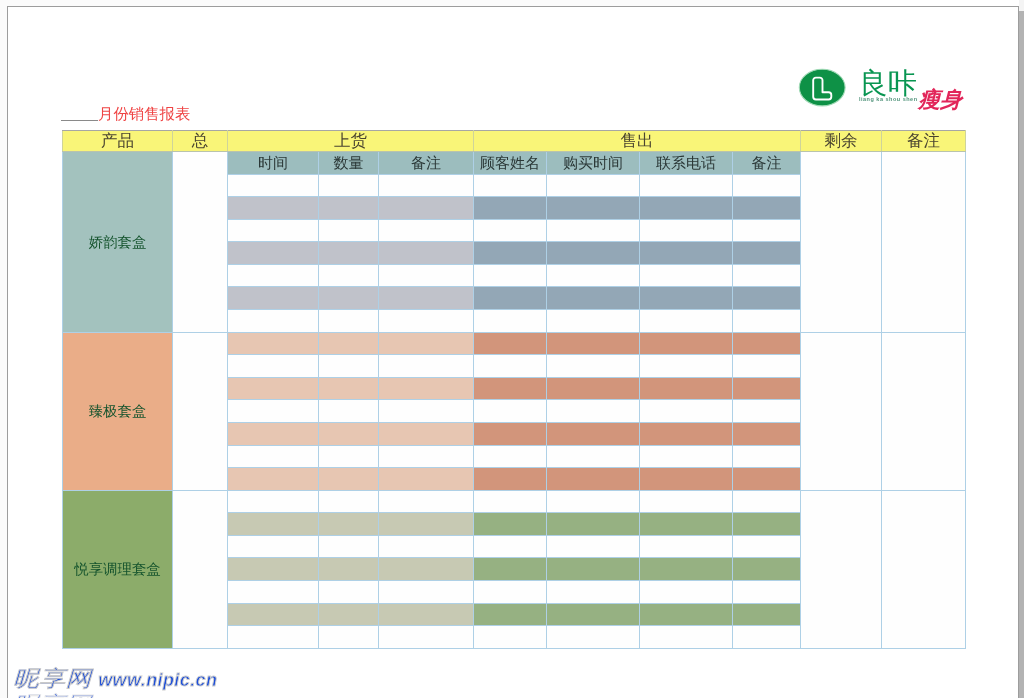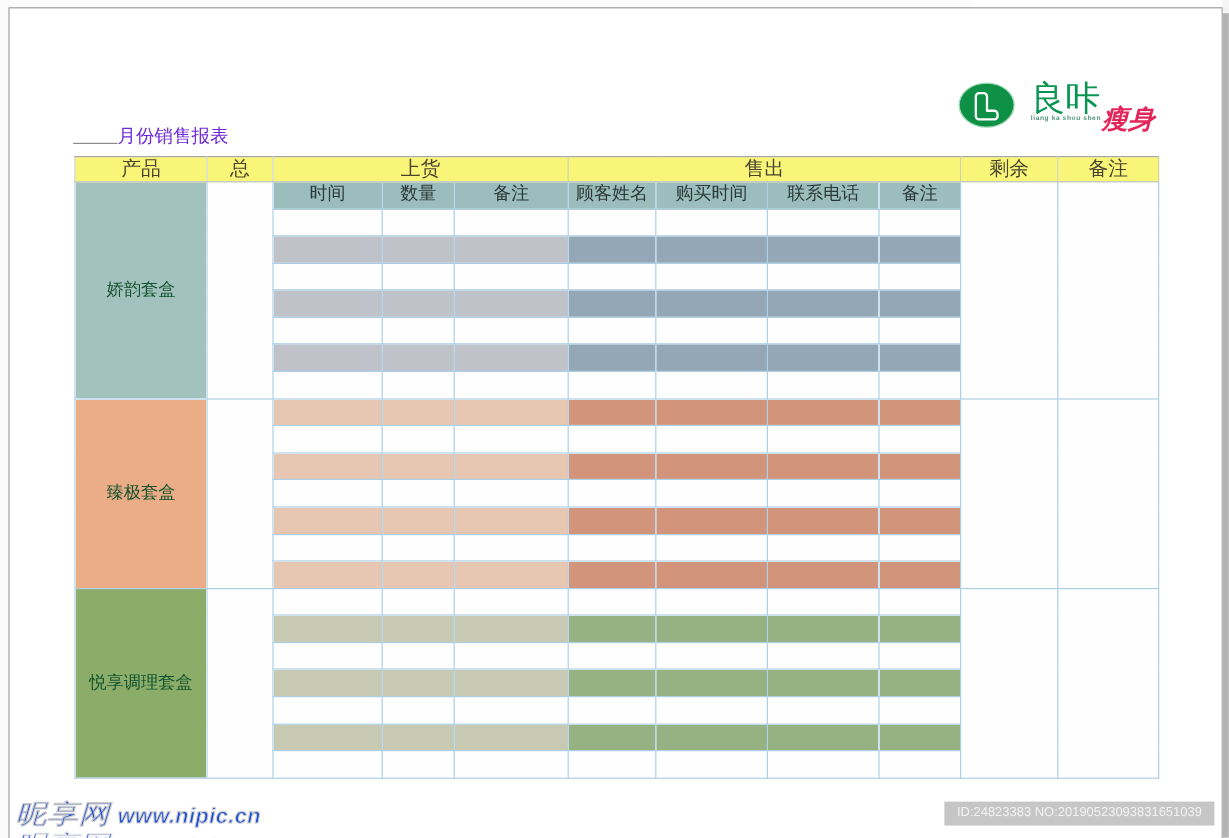--- a/index.html
+++ b/index.html
@@ -25,21 +25,21 @@
       color:#089551;font-weight:500;letter-spacing:0px;
       font-family:"Liberation Sans",sans-serif;}
   .logo-red{position:absolute;left:120px;top:20px;font-size:22px;line-height:24px;
       color:#e2265a;font-weight:700;font-style:italic;
       font-family:"Liberation Sans",sans-serif;text-align:right;}
   .logo-py{position:absolute;left:61px;top:28px;font-size:5.5px;line-height:7px;
       color:#50937a;letter-spacing:0.5px;font-weight:700;
       font-family:"Liberation Sans",sans-serif;}
 
   
-  .report-title{position:absolute;left:61px;top:106px;font-size:15.4px;color:#6d28d9;
+  .report-title{position:absolute;left:61px;top:106px;font-size:15.4px;color:#ef4444;
       white-space:nowrap;letter-spacing:0px;line-height:16px;
       font-family:"Liberation Sans",sans-serif;}
   .title-blank{display:inline-block;width:37px;border-bottom:1.6px solid #8a8a8a;
       vertical-align:-2px;height:12px;}
 
   
   .sheet{position:absolute;left:62px;top:130px;width:903px;border-collapse:collapse;
       table-layout:fixed;}
   .sheet td{border:1px solid var(--c-grid,#c3d9e8);padding:0;font-size:12px;color:#333;
       text-align:center;vertical-align:middle;height:20.59px;line-height:0;
@@ -48,21 +48,21 @@
       font-family:inherit;letter-spacing:inherit;}
   .sheet tr{height:22.59px;}
   .sheet tr.r-grp{height:21px;}
   .sheet tr.r-grp td{height:19px;}
   .sheet td.hdr{background:var(--c-hdr,#f9f578);font-size:16.5px;color:#4a4430;
        border-left:1px solid #cfd49a;border-right:1px solid #cfd49a;
        border-top:1px solid #a7a7a4;border-bottom:1px solid #b9c3ad;
        font-family:"Liberation Serif",serif;}
   .sheet td.hdr > span{letter-spacing:0px;}
   .sheet td.sub{background:var(--c-sub,#9cbdbe);font-size:15px;color:#2b3837;
-       font-family:Liberation Mono, monospace;}
+       font-family:Liberation Sans, sans-serif;}
   .plain{background:var(--c-blank,#fefefe);}
   .sheet td.prod{font-size:14.4px;color:#14532d;font-family:"Liberation Serif",serif;}
   .sheet td.prod.teal{background:var(--c-prod-teal,#a3c2be);}
   .sheet td.prod.orange{background:var(--c-prod-orange,#eaad88);}
   .sheet td.prod.green{background:var(--c-prod-green,#8cac6a);}
   .s-light-teal{background:var(--c-light-teal,#c0c2ca);}
   .s-dark-teal{background:var(--c-dark-teal,#93a7b6);}
   .s-light-orange{background:var(--c-light-orange,#e7c6b2);}
   .s-dark-orange{background:var(--c-dark-orange,#d2957b);}
   .s-light-green{background:var(--c-light-green,#c7c9b3);}
@@ -334,17 +334,16 @@
           <td class="plain"></td>
           <td class="plain"></td>
           <td class="plain"></td>
           <td class="plain"></td>
         </tr>
       </tbody>
   </table>
 
   <div class="wm"><span class="wm-cn">昵享网</span><span>www.nipic.cn</span></div>
   <div class="wm2"><span class="wm-cn">昵享网</span><span>www.nipic.cn</span></div>
-  <div class="idbox">ID:24823383 NO:20190523093831651039</div>
 
   <div class="scrollbar-track"></div>
   <div class="scrollbar"></div>
 </div>
 
 </body></html>

